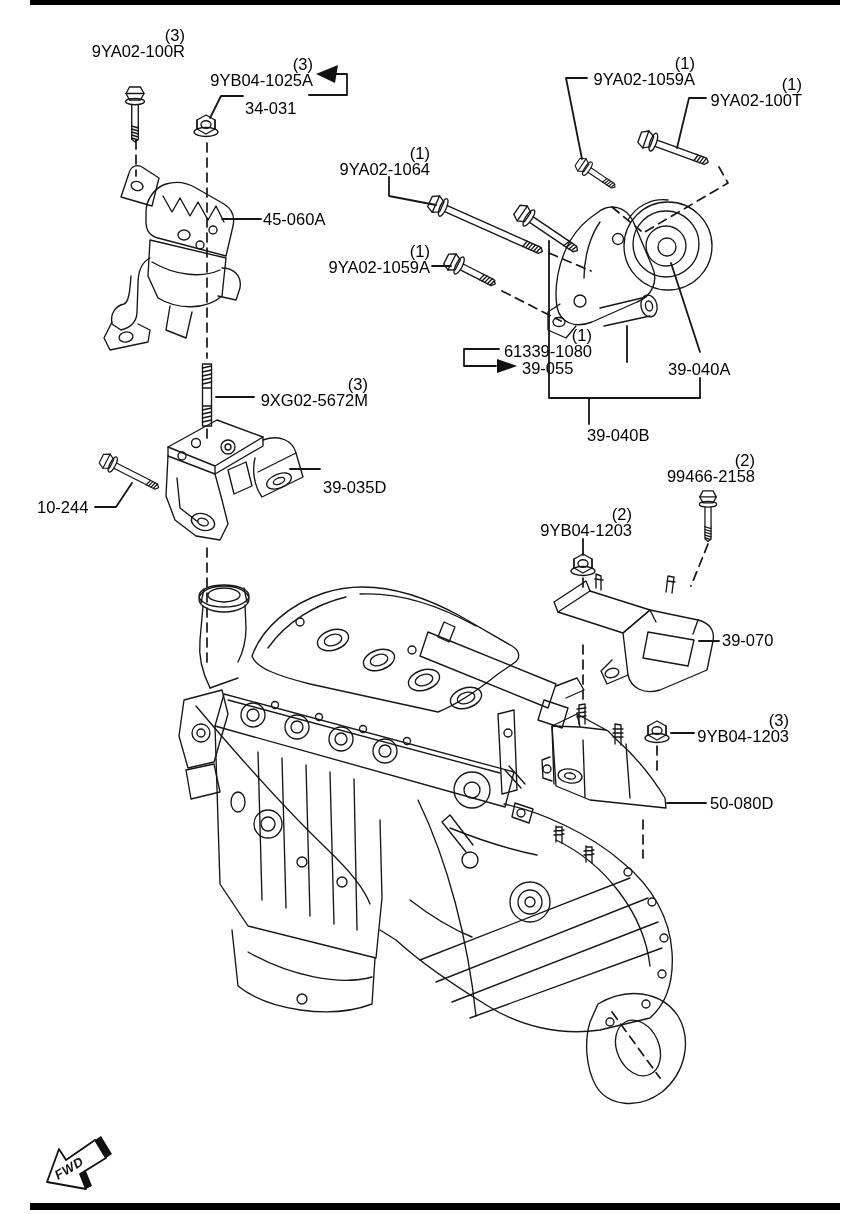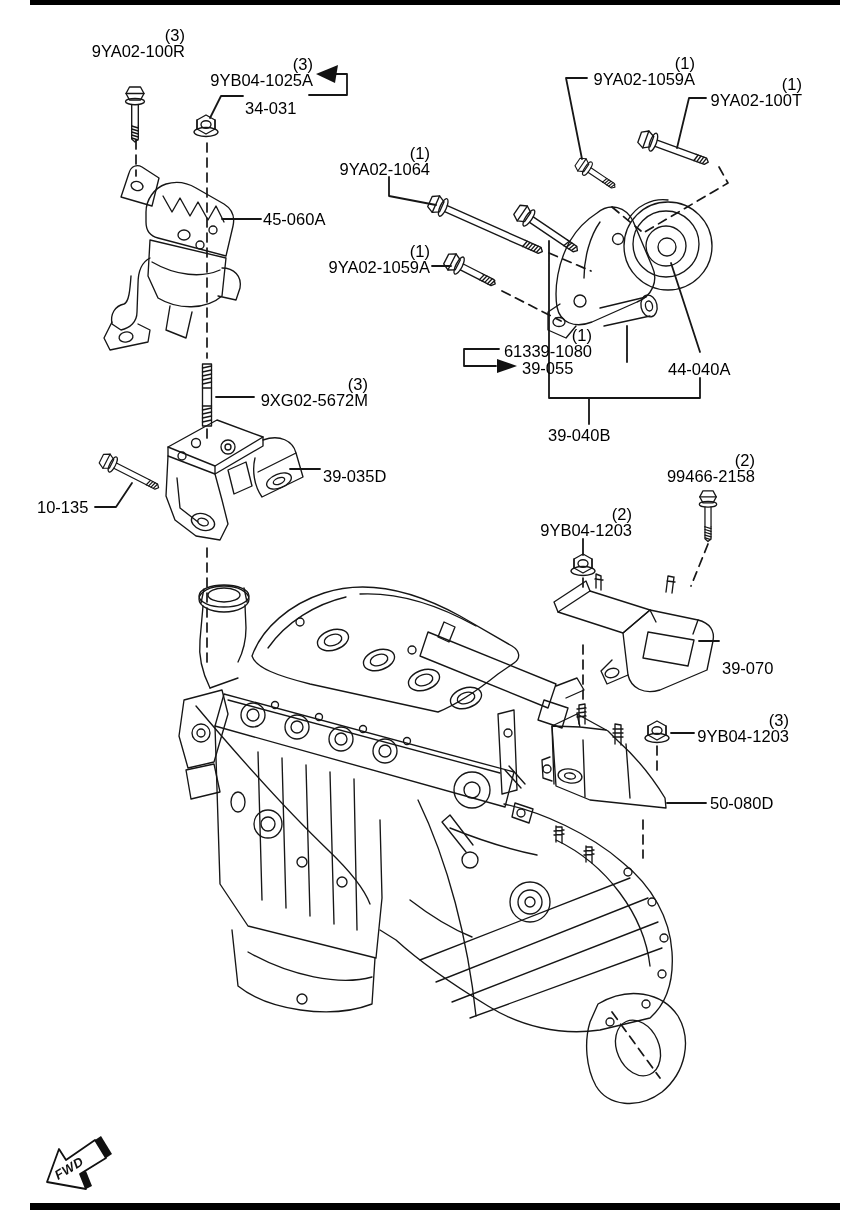--- a/index.html
+++ b/index.html
@@ -332,51 +332,51 @@
   <div class="callout" style="left:500px;top:327px;width:92px;text-align:right">
     <div class="qty">(1)</div>
     <div class="part">61339-1080</div>
   </div>
 
   <div class="callout" style="left:522px;top:360px">
     <div class="part">39-055</div>
   </div>
 
   <div class="callout" style="left:668px;top:361px">
-    <div class="part">44-040A</div>
-  </div>
-
-  <div class="callout" style="left:548px;top:427px">
+    <div class="part">39-040A</div>
+  </div>
+
+  <div class="callout" style="left:587px;top:427px">
     <div class="part">39-040B</div>
   </div>
 
   <div class="callout" style="left:256px;top:376px;width:112px;text-align:right">
     <div class="qty">(3)</div>
     <div class="part">9XG02-5672M</div>
   </div>
 
-  <div class="callout" style="left:323px;top:468px">
+  <div class="callout" style="left:323px;top:479px">
     <div class="part">39-035D</div>
   </div>
 
   <div class="callout" style="left:37px;top:499px">
-    <div class="part">10-135</div>
+    <div class="part">10-244</div>
   </div>
 
   <div class="callout" style="left:663px;top:452px;width:92px;text-align:right">
     <div class="qty">(2)</div>
     <div class="part">99466-2158</div>
   </div>
 
   <div class="callout" style="left:538px;top:506px;width:94px;text-align:right">
     <div class="qty">(2)</div>
     <div class="part">9YB04-1203</div>
   </div>
 
-  <div class="callout" style="left:722px;top:660px">
+  <div class="callout" style="left:722px;top:632px">
     <div class="part">39-070</div>
   </div>
 
   <div class="callout" style="left:696px;top:712px;width:93px;text-align:right">
     <div class="qty">(3)</div>
     <div class="part">9YB04-1203</div>
   </div>
 
   <div class="callout" style="left:710px;top:795px">
     <div class="part">50-080D</div>

